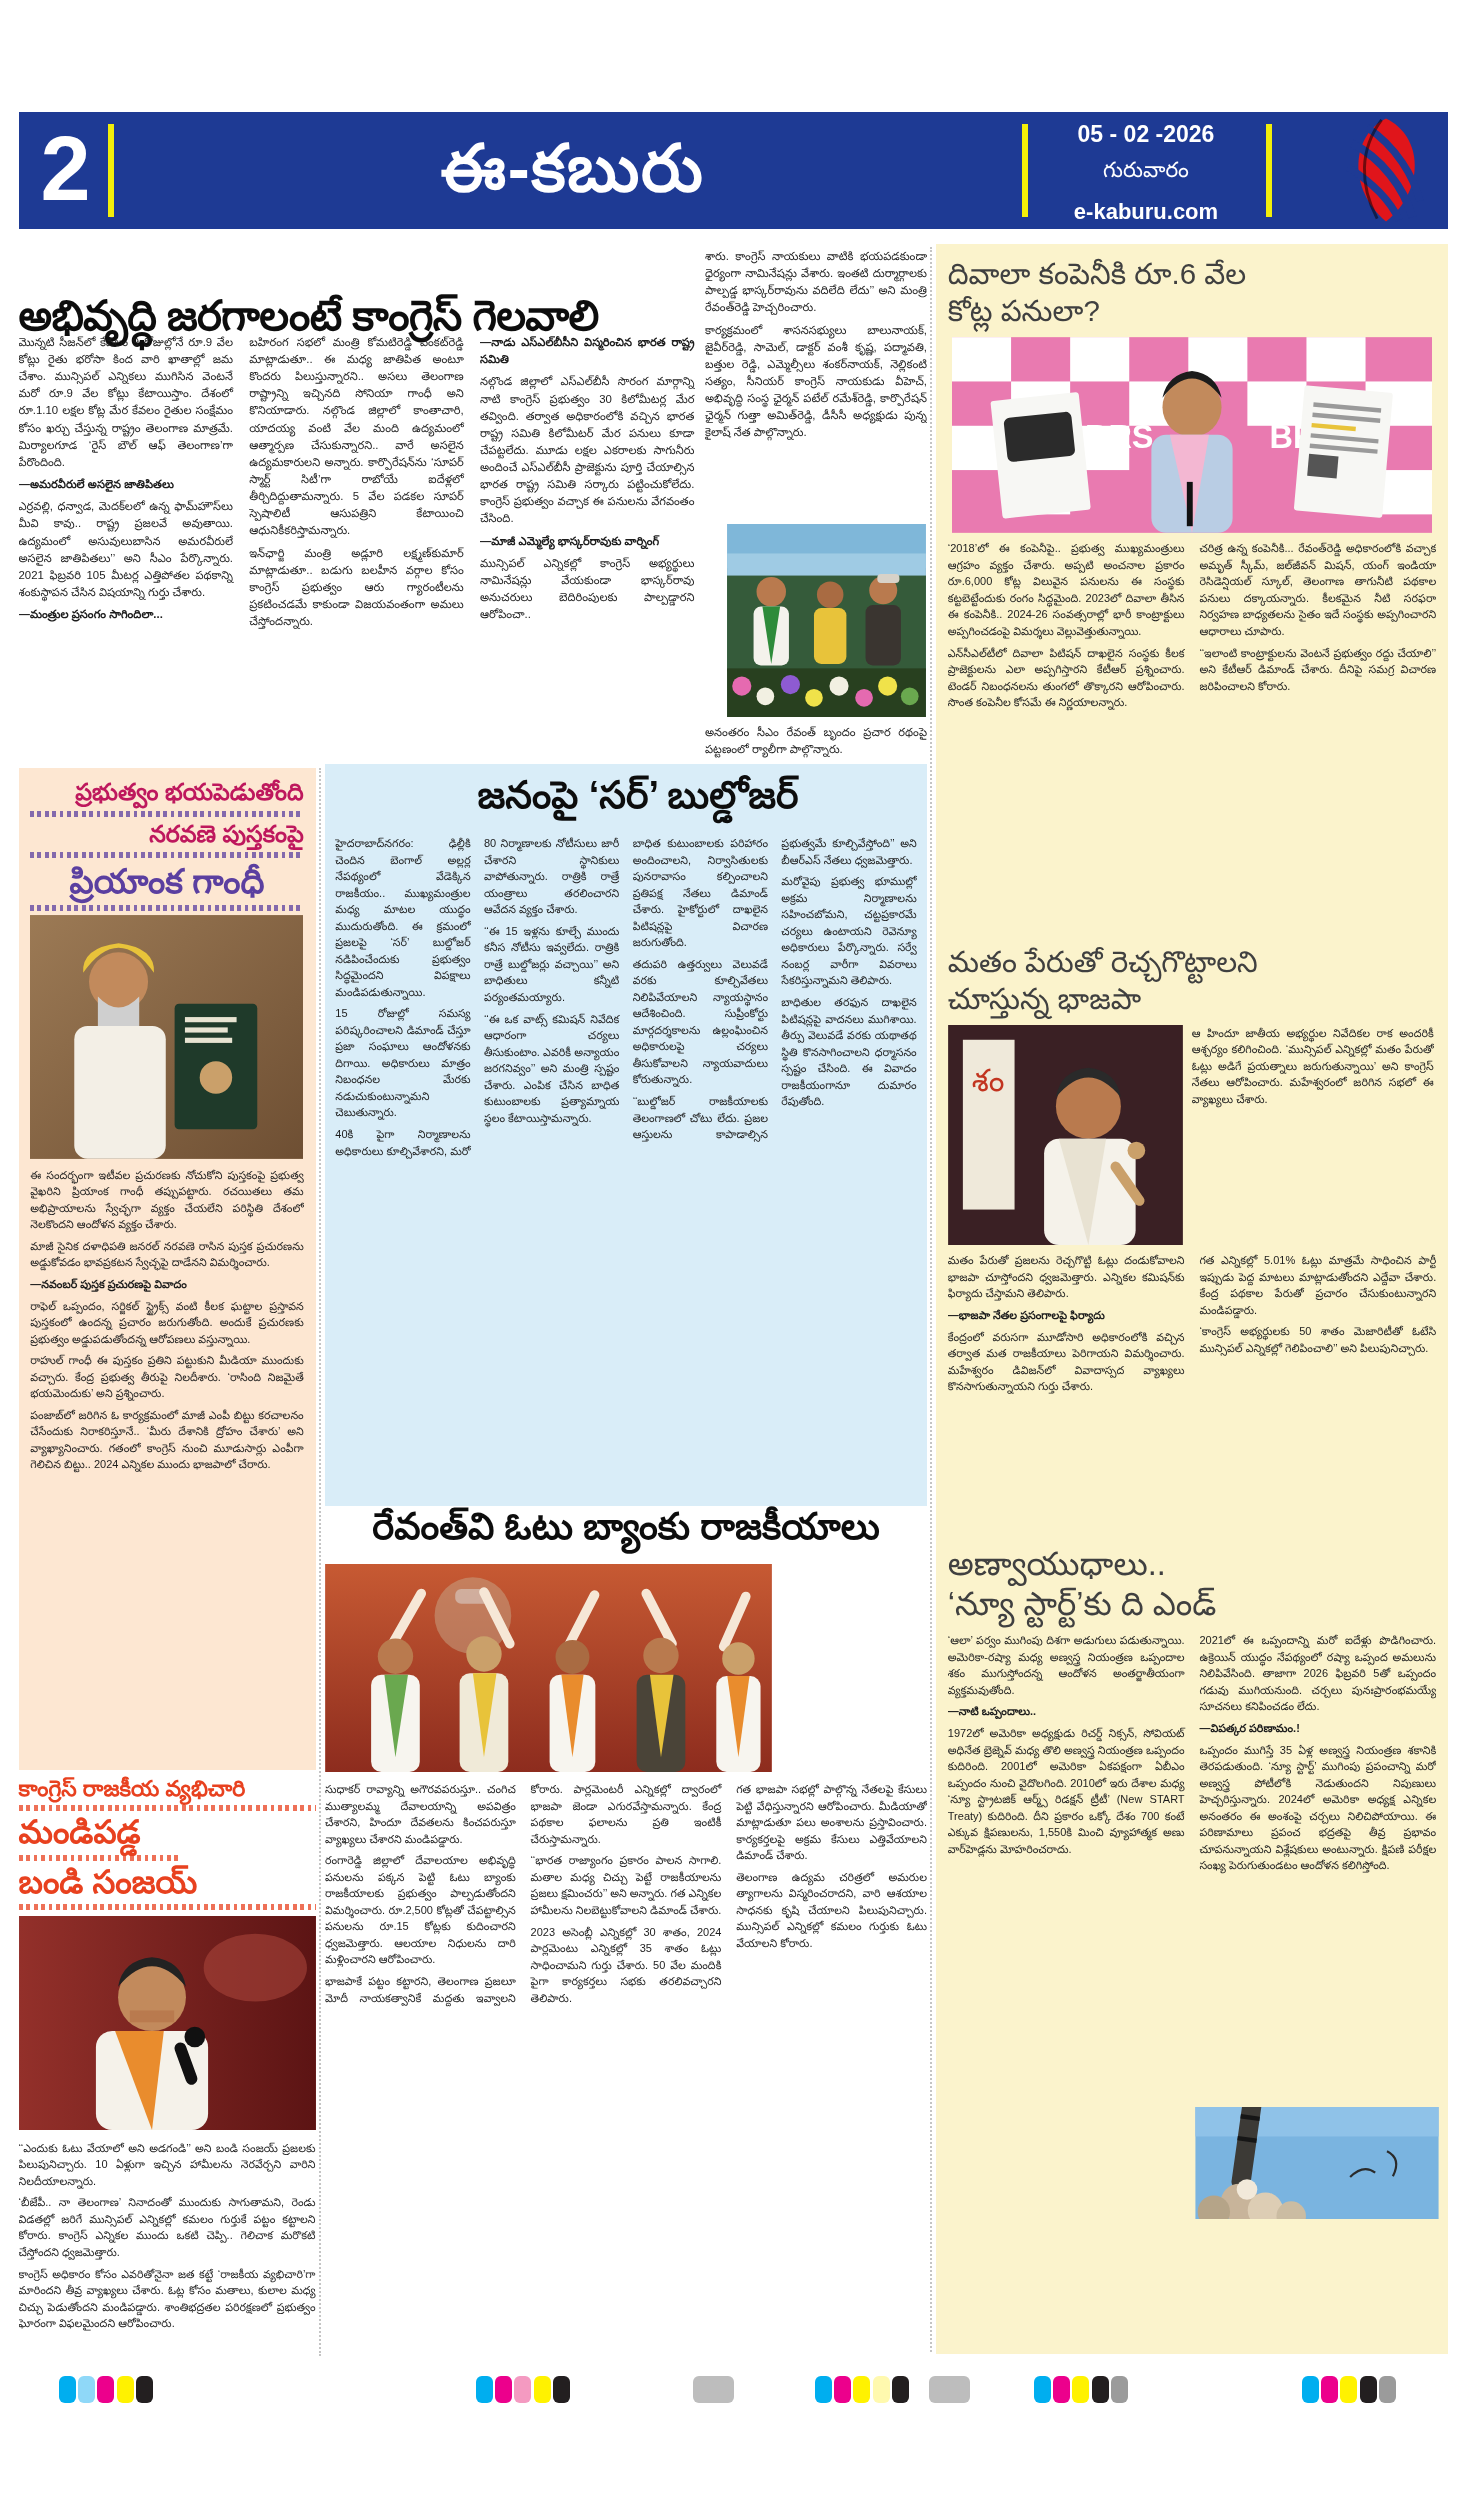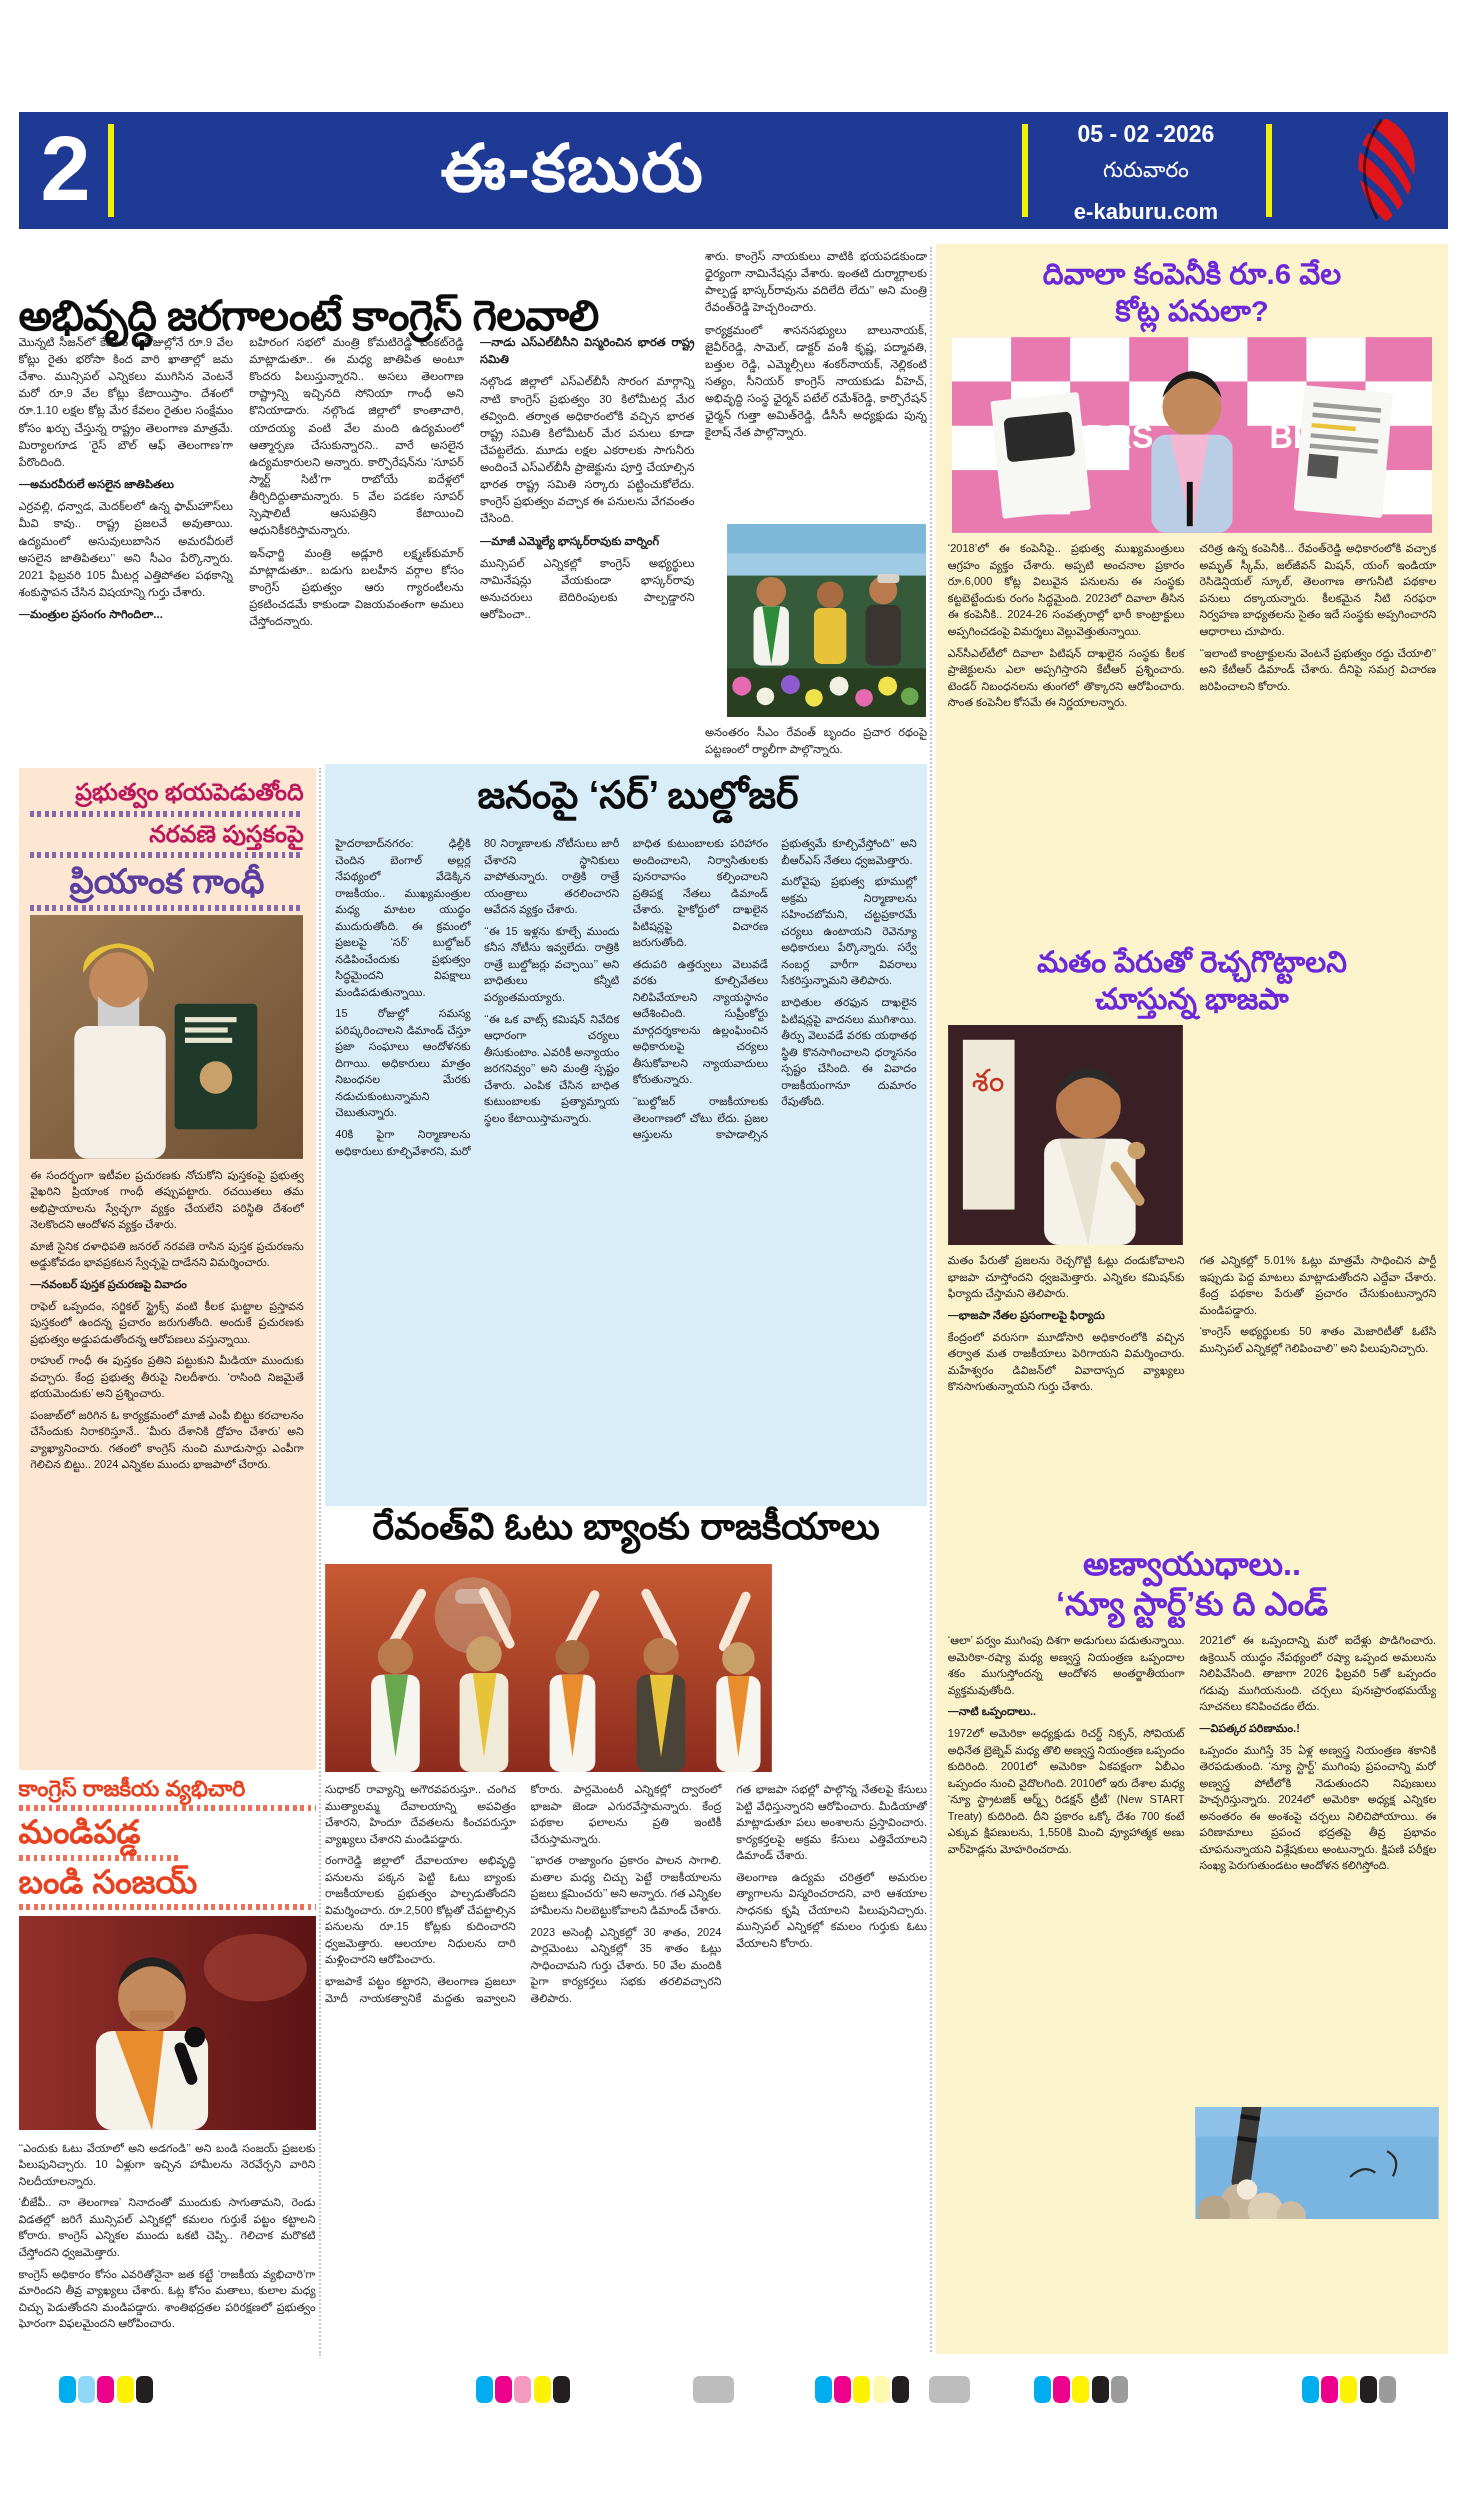--- a/index.html
+++ b/index.html
@@ -45,21 +45,21 @@
   .pgbox .hl2{color:#5b3fa0;font-weight:800;text-align:center;font-size:34px;line-height:1.2;}
   .orn{height:5.9px;margin:3px 0;background:repeating-linear-gradient(90deg,#5b3fa0 0 3.7px,transparent 3.7px 7.4px);opacity:.75;}
   .orn.red{background:repeating-linear-gradient(90deg,#e8411f 0 3.7px,transparent 3.7px 7.4px);}
   .pgbox .single{font-size:11px;height:613px;margin-top:7.4px;}
   .bandi{position:absolute;left:18.5px;top:1776px;width:297px;}
   .bandi .hl1{color:#e8411f;font-weight:800;font-size:22px;line-height:1.2;}
   .bandi .hl2{color:#e8411f;font-weight:800;font-size:32.5px;line-height:1.15;}
   .bandi .single{font-size:11px;height:210px;margin-top:10px;}
   
   .rightcol{position:absolute;left:936px;top:244px;width:512px;height:2110px;background:#fbf3cc;box-sizing:border-box;padding:7.4px 11.8px;}
-  .rc-h{text-align:center;font-weight:700;color:#6d28d9;font-size:29.5px;line-height:1.25;margin:4.4px 0 7.4px 0;}
+  .rc-h{font-weight:400;color:#404040;font-size:29.5px;line-height:1.25;margin:4.4px 0 7.4px 0;}
   .rc-h.big{font-size:32.5px;}
   .rightcol .cols{column-count:2;column-gap:14.8px;font-size:11px;}
   .rc1-text{height:399px;margin-top:7.4px;}
   .rc2-row{display:flex;margin-top:3px;}
   .rc2-side{width:242px;margin-left:8.9px;font-size:11px;line-height:1.5;text-align:justify;overflow:hidden;height:220px;}
   .rc2-text{height:287px;margin-top:7.4px;}
   .rc3-wrap{position:relative;}
   .rc3-text{height:587px;margin-top:7.4px;}
   .missile{position:absolute;right:-3px;bottom:0;}
   
@@ -332,20 +332,23 @@
         <rect width="318" height="298" fill="#3a2024"></rect>
         <rect x="20" y="20" width="70" height="230" fill="#efe9da"></rect>
         <text x="32" y="90" font-size="42" fill="#c2341f" font-family="DejaVu Sans, sans-serif">శం</text>
         <circle cx="190" cy="110" r="44" fill="#b97a4e"></circle>
         <path d="M146 98 Q190 44 234 98 Q228 62 190 58 Q152 62 146 98 Z" fill="#2a2a2a"></path>
         <rect x="130" y="154" width="124" height="144" rx="20" fill="#f5f2ea"></rect>
         <path d="M150 154 L190 298 L214 154" fill="#e8e2d2"></path>
         <rect x="236" y="180" width="14" height="70" rx="7" fill="#caa06a" transform="rotate(-35 243 215)"></rect>
         <circle cx="255" cy="170" r="12" fill="#caa06a"></circle>
       </svg>
+      <div class="rc2-side">
+          <div class="para">ఆ హిందూ జాతీయ అభ్యర్థుల నివేదికల రాక అందరికీ ఆశ్చర్యం కలిగించింది. ‘మున్సిపల్ ఎన్నికల్లో మతం పేరుతో ఓట్లు అడిగే ప్రయత్నాలు జరుగుతున్నాయి’ అని కాంగ్రెస్ నేతలు ఆరోపించారు. మహేశ్వరంలో జరిగిన సభలో ఈ వ్యాఖ్యలు చేశారు.</div>
+        </div>
     </div>
     <div class="cols rc2-text">
         <div class="para">మతం పేరుతో ప్రజలను రెచ్చగొట్టి ఓట్లు దండుకోవాలని భాజపా చూస్తోందని ధ్వజమెత్తారు. ఎన్నికల కమిషన్‌కు ఫిర్యాదు చేస్తామని తెలిపారు.</div>
         <div class="para crosshead">—భాజపా నేతల ప్రసంగాలపై ఫిర్యాదు</div>
         <div class="para">కేంద్రంలో వరుసగా మూడోసారి అధికారంలోకి వచ్చిన తర్వాత మత రాజకీయాలు పెరిగాయని విమర్శించారు. మహేశ్వరం డివిజన్‌లో వివాదాస్పద వ్యాఖ్యలు కొనసాగుతున్నాయని గుర్తు చేశారు.</div>
         <div class="para">గత ఎన్నికల్లో 5.01% ఓట్లు మాత్రమే సాధించిన పార్టీ ఇప్పుడు పెద్ద మాటలు మాట్లాడుతోందని ఎద్దేవా చేశారు. కేంద్ర పథకాల పేరుతో ప్రచారం చేసుకుంటున్నారని మండిపడ్డారు.</div>
         <div class="para">‘కాంగ్రెస్ అభ్యర్థులకు 50 శాతం మెజారిటీతో ఓటేసి మున్సిపల్ ఎన్నికల్లో గెలిపించాలి’’ అని పిలుపునిచ్చారు.</div>
       </div>
 
     <div class="rc-h big">

